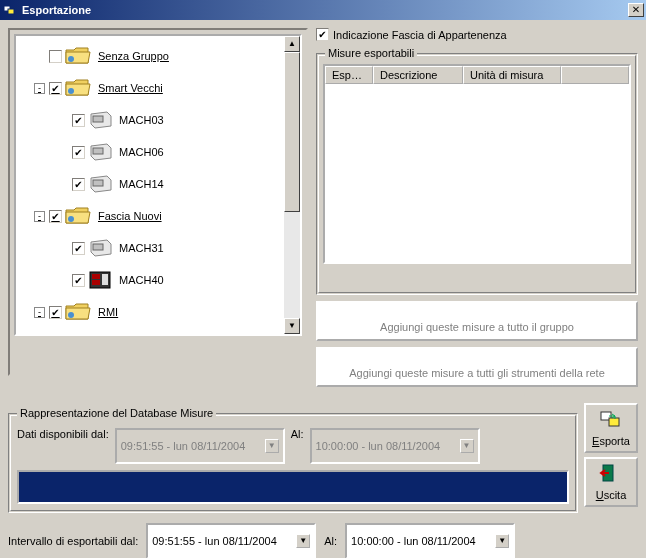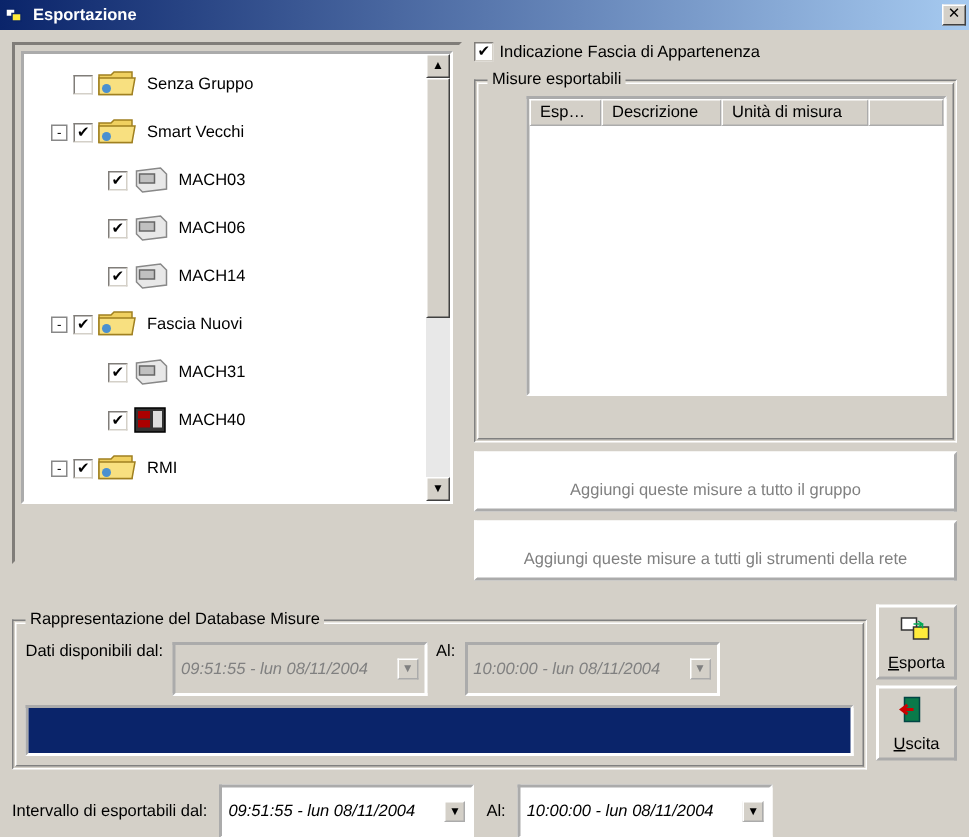--- a/index.html
+++ b/index.html
@@ -126,21 +126,21 @@
   width: 28px; height: 22px;
   margin-right: 6px;
   flex-shrink: 0;
 }
 .device-icon {
   width: 26px; height: 20px;
   margin-right: 6px;
   flex-shrink: 0;
 }
 .node-label { white-space: nowrap; }
-.indent1 { margin-left: 16px; }
+.indent1 { margin-left: 16px; text-decoration: underline; }
 .indent2 { margin-left: 54px; }
 .btn {
   background: #ffffff;
   border: 2px outset #fff;
   padding: 18px 8px;
   font-family: inherit;
   font-size: 11px;
   cursor: pointer;
   text-align: center;
 }
@@ -190,21 +190,20 @@
   left: 8px;
   background: #d4d0c8;
   padding: 0 3px;
 }
 .listview {
   border: 2px inset #fff;
   background: #fff;
   height: 200px;
   display: flex;
   flex-direction: column;
-  margin-left: 28px;
 }
 .lv-header {
   display: flex;
   background: #d4d0c8;
 }
 .lv-col {
   border: 1px outset #fff;
   padding: 2px 6px;
   font-size: 11px;
   overflow: hidden;
@@ -225,21 +224,20 @@
 .datebox {
   background: #d4d0c8;
   border: 2px inset #fff;
   padding: 16px 4px;
   width: 170px;
   height: 20px;
   display: flex;
   align-items: center;
   font-size: 11px;
   color: #808080;
-  font-style: italic;
 }
 .datebox.active { color: #000; background: #fff; }
 .datebox .dd {
   margin-left: auto;
   width: 14px; height: 14px;
   background: #d4d0c8;
   border: 1px outset #fff;
   font-size: 8px;
   text-align: center;
   line-height: 12px;
@@ -417,21 +415,21 @@
         <span class="chk2">✔</span>
         <span>Indicazione Fascia di Appartenenza</span>
       </div>
 
       <div class="groupbox" style="height:242px">
         <div class="groupbox-inner"></div>
         <span class="groupbox-title">Misure esportabili</span>
         <div class="listview">
           <div class="lv-header">
             <div class="lv-col" style="width:48px">Espo...</div>
-            <div class="lv-col" style="width:80px">Descrizione</div>
+            <div class="lv-col" style="width:90px">Descrizione</div>
             <div class="lv-col" style="width:98px">Unità di misura</div>
             <div class="lv-col" style="flex:1"></div>
           </div>
           <div class="lv-body"></div>
         </div>
       </div>
 
       <button class="btn wide-btn" disabled="">Aggiungi queste misure a tutto il gruppo</button>
       <button class="btn wide-btn" disabled="">Aggiungi queste misure a tutti gli strumenti della rete</button>
     </div>

